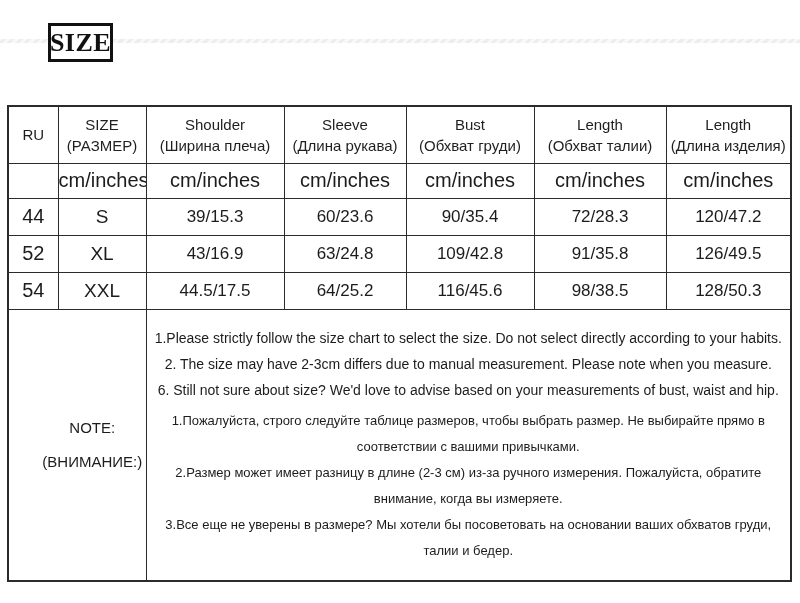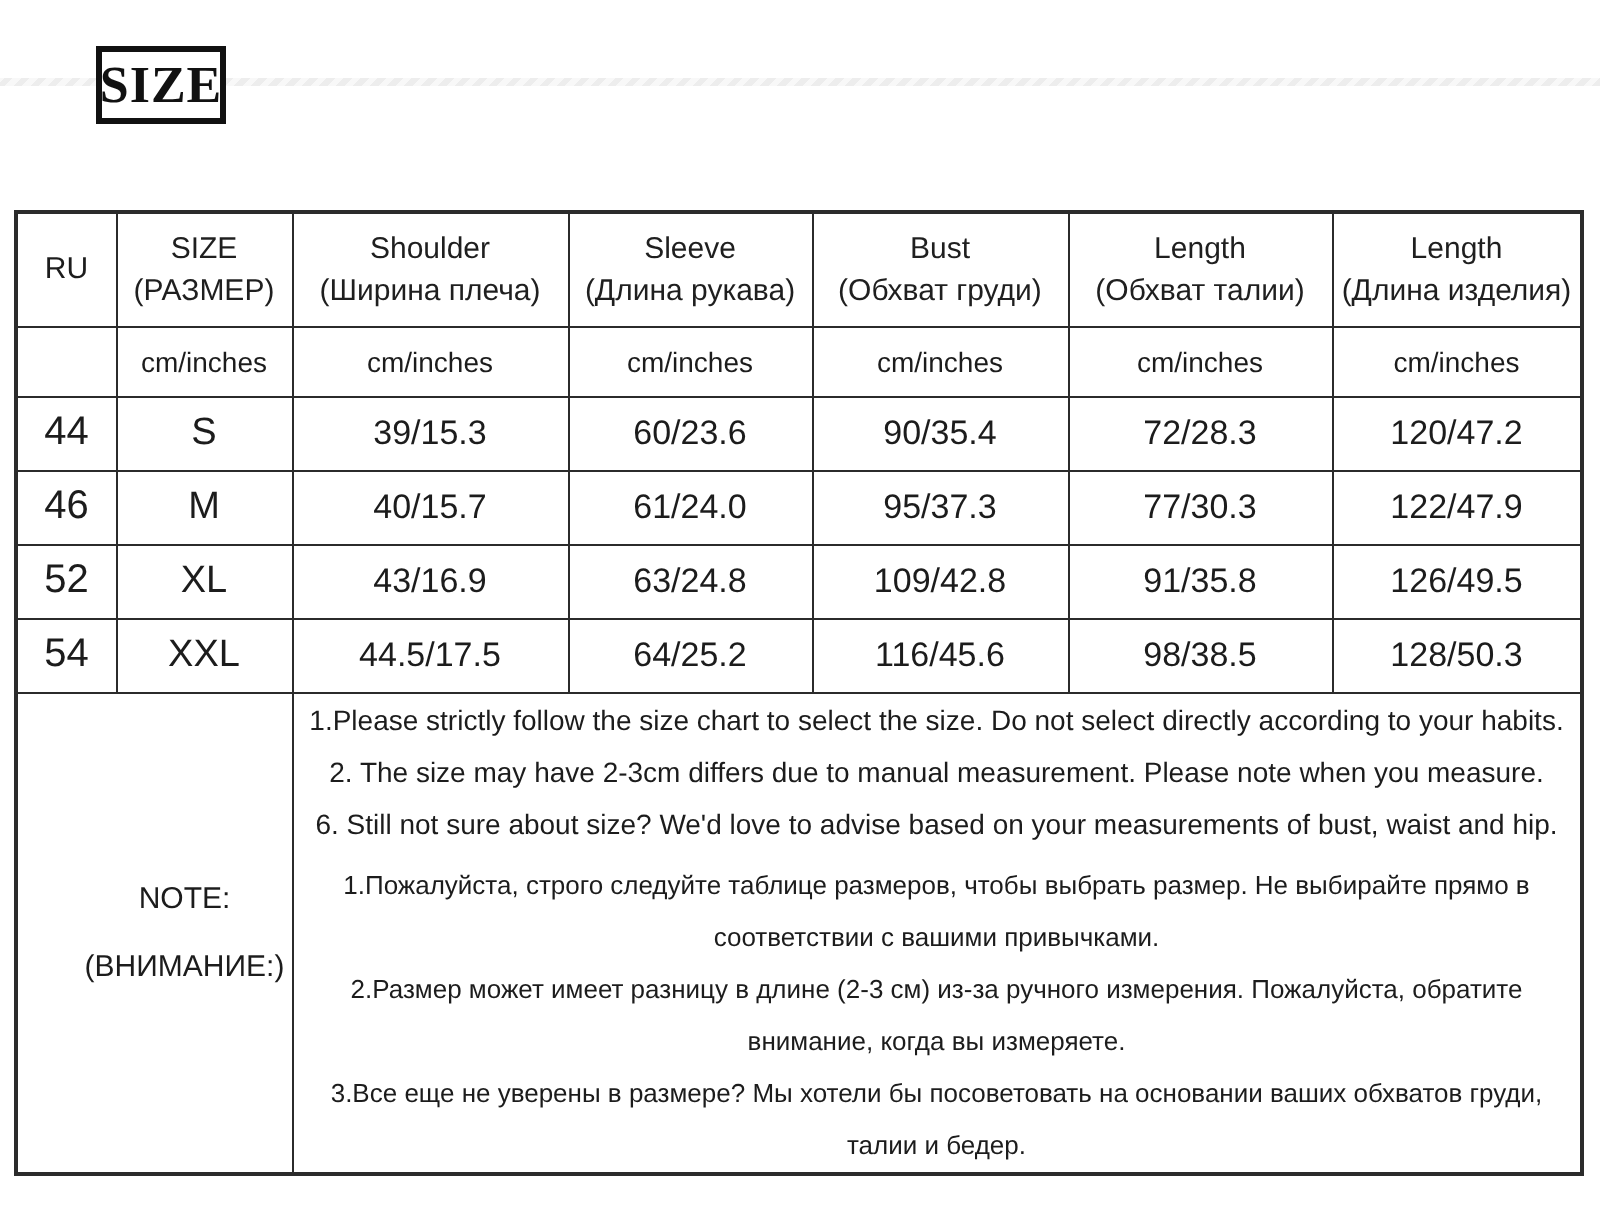--- a/index.html
+++ b/index.html
@@ -37,21 +37,21 @@
   table.size-chart td {
     border: 1px solid #2b2b2b;
     text-align: center; vertical-align: middle;
     padding: 0; overflow: hidden;
   }
   tr.r-head { height: 57px; }
   tr.r-units { height: 35px; }
   tr.r-data { height: 37px; padding-left: 24px; }
   .h-en, .h-ru { font-size: 15px; line-height: 21px; color: #1f1f1f; }
   .ru-head-label { font-size: 15px; }
-  .units-cell { font-size: 14px; }
+  .units-cell { font-size: 20px; }
   .ru-val { font-size: 20px; }
   .size-val { font-size: 19px; }
   .meas-val { font-size: 17px; }
   td.note-label-cell div { font-size: 15px; margin-left: 30px; }
   td.note-label-cell .lbl1 { margin-bottom: 17px; }
   td.note-body-cell {
     text-align: left; vertical-align: top;
     padding: 9px 10px 0 10px;
   }
   .note-en p, .note-ru p { margin: 0; line-height: 26px; }
@@ -121,29 +121,20 @@
   <tr class="r-data">
     <td class="ru-val">44</td>
     <td class="size-val">S</td>
     <td class="meas-val">39/15.3</td>
     <td class="meas-val">60/23.6</td>
     <td class="meas-val">90/35.4</td>
     <td class="meas-val">72/28.3</td>
     <td class="meas-val">120/47.2</td>
   </tr>
 
-  <tr class="r-data">
-    <td class="ru-val">46</td>
-    <td class="size-val">M</td>
-    <td class="meas-val">40/15.7</td>
-    <td class="meas-val">61/24.0</td>
-    <td class="meas-val">95/37.3</td>
-    <td class="meas-val">77/30.3</td>
-    <td class="meas-val">122/47.9</td>
-  </tr>
 
 
   <tr class="r-data">
     <td class="ru-val">52</td>
     <td class="size-val">XL</td>
     <td class="meas-val">43/16.9</td>
     <td class="meas-val">63/24.8</td>
     <td class="meas-val">109/42.8</td>
     <td class="meas-val">91/35.8</td>
     <td class="meas-val">126/49.5</td>

